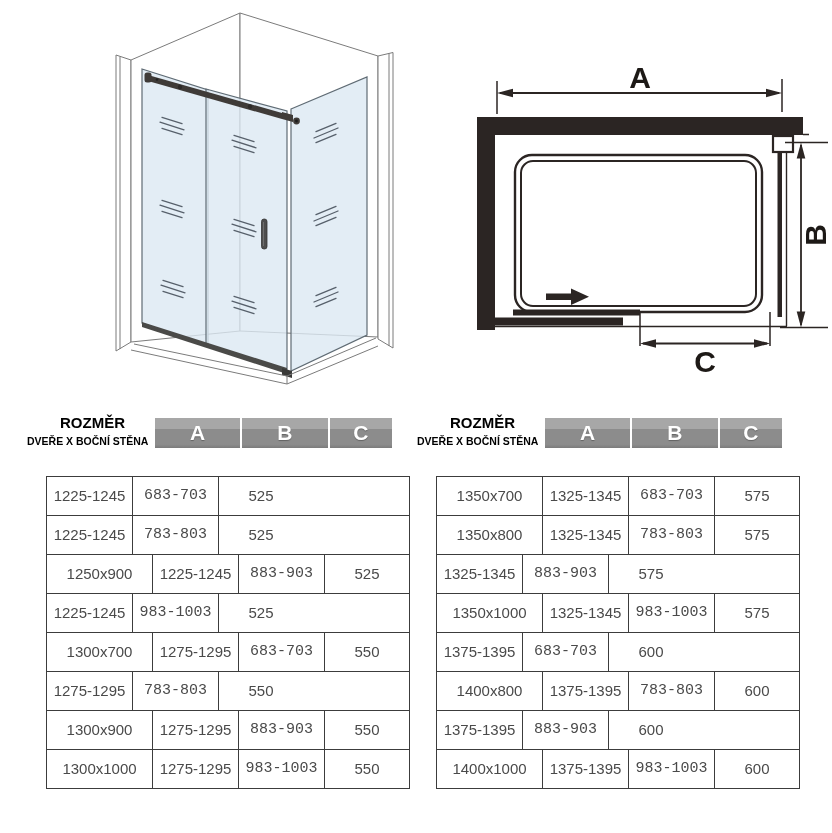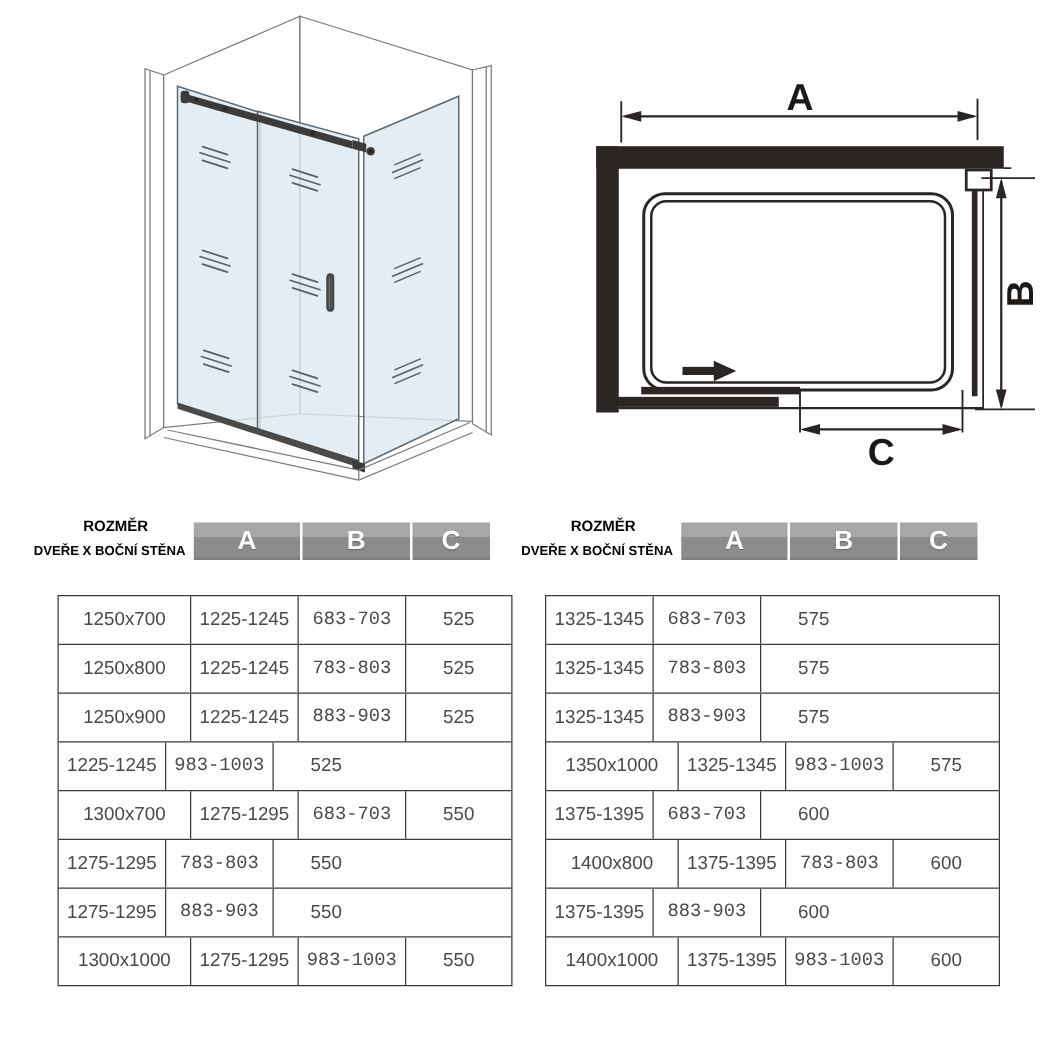--- a/index.html
+++ b/index.html
@@ -5,21 +5,21 @@
   html,body{margin:0;padding:0;background:#fff;}
   .page{position:relative;width:832px;height:833px;background:#fff;overflow:hidden;
         font-family:"Liberation Sans", sans-serif;}
   .diagram{position:absolute;}
   #iso{left:60px;top:5px;}
   #topview{left:460px;top:50px;}
 
   
   .size-table{position:absolute;top:412px;width:385px;height:400px;}
   .t-title{position:absolute;left:0;top:2px;width:125px;text-align:center;
-           font-size:12px;font-weight:bold;color:#000;}
+           font-size:15px;font-weight:bold;color:#000;}
   .t-subtitle{position:absolute;left:-3px;top:23px;width:131px;text-align:left;
            font-size:10.5px;font-weight:bold;color:#000;white-space:nowrap;}
   .band{position:absolute;left:125px;top:6px;width:237px;height:30px;display:flex;
         background:linear-gradient(180deg,var(--header-band-top) 0%,var(--header-band-top) 38%,
         var(--header-band-bottom) 38%,var(--header-band-bottom) 88%,#7b7b7b 100%);}
   .bcell{height:30px;line-height:30px;text-align:center;color:#fff;font-weight:bold;
          font-size:21px;text-shadow:0 1px 1px rgba(0,0,0,.3);}
   .bcell:nth-child(1){width:86px;}
   .bcell:nth-child(2){width:86px;border-left:2px solid #fff;}
   .bcell:nth-child(3){width:63px;border-left:2px solid #fff;}
@@ -177,27 +177,25 @@
   <section class="size-table" style="left:30px">
     <div class="t-title">ROZMĚR</div>
     <div class="t-subtitle">DVEŘE X BOČNÍ STĚNA</div>
     <div class="band">
       <div class="bcell">A</div>
       <div class="bcell">B</div>
       <div class="bcell">C</div>
     </div>
     <div class="dtable">
         <div class="trow">
-          <div class="tcell c0">1250x700</div>
-          <div class="tcell c1">1225-1245</div>
-          <div class="tcell c2">683-703</div>
-          <div class="tcell c3">525</div>
-        </div>
-        <div class="trow">
-          <div class="tcell c0">1250x800</div>
+          <div class="tcell c1">1225-1245</div>
+          <div class="tcell c2">683-703</div>
+          <div class="tcell c3">525</div>
+        </div>
+        <div class="trow">
           <div class="tcell c1">1225-1245</div>
           <div class="tcell c2">783-803</div>
           <div class="tcell c3">525</div>
         </div>
         <div class="trow">
           <div class="tcell c0">1250x900</div>
           <div class="tcell c1">1225-1245</div>
           <div class="tcell c2">883-903</div>
           <div class="tcell c3">525</div>
         </div>
@@ -211,20 +209,21 @@
           <div class="tcell c1">1275-1295</div>
           <div class="tcell c2">683-703</div>
           <div class="tcell c3">550</div>
         </div>
         <div class="trow">
           <div class="tcell c1">1275-1295</div>
           <div class="tcell c2">783-803</div>
           <div class="tcell c3">550</div>
         </div>
         <div class="trow">
+          <div class="tcell c0">1300x900</div>
           <div class="tcell c1">1275-1295</div>
           <div class="tcell c2">883-903</div>
           <div class="tcell c3">550</div>
         </div>
         <div class="trow">
           <div class="tcell c0">1300x1000</div>
           <div class="tcell c1">1275-1295</div>
           <div class="tcell c2">983-1003</div>
           <div class="tcell c3">550</div>
         </div>
@@ -234,25 +233,27 @@
   <section class="size-table" style="left:420px">
     <div class="t-title">ROZMĚR</div>
     <div class="t-subtitle">DVEŘE X BOČNÍ STĚNA</div>
     <div class="band">
       <div class="bcell">A</div>
       <div class="bcell">B</div>
       <div class="bcell">C</div>
     </div>
     <div class="dtable">
         <div class="trow">
-          <div class="tcell c1">1325-1345</div>
-          <div class="tcell c2">683-703</div>
-          <div class="tcell c3">575</div>
-        </div>
-        <div class="trow">
+          <div class="tcell c0">1350x700</div>
+          <div class="tcell c1">1325-1345</div>
+          <div class="tcell c2">683-703</div>
+          <div class="tcell c3">575</div>
+        </div>
+        <div class="trow">
+          <div class="tcell c0">1350x800</div>
           <div class="tcell c1">1325-1345</div>
           <div class="tcell c2">783-803</div>
           <div class="tcell c3">575</div>
         </div>
         <div class="trow">
           <div class="tcell c1">1325-1345</div>
           <div class="tcell c2">883-903</div>
           <div class="tcell c3">575</div>
         </div>
         <div class="trow">

